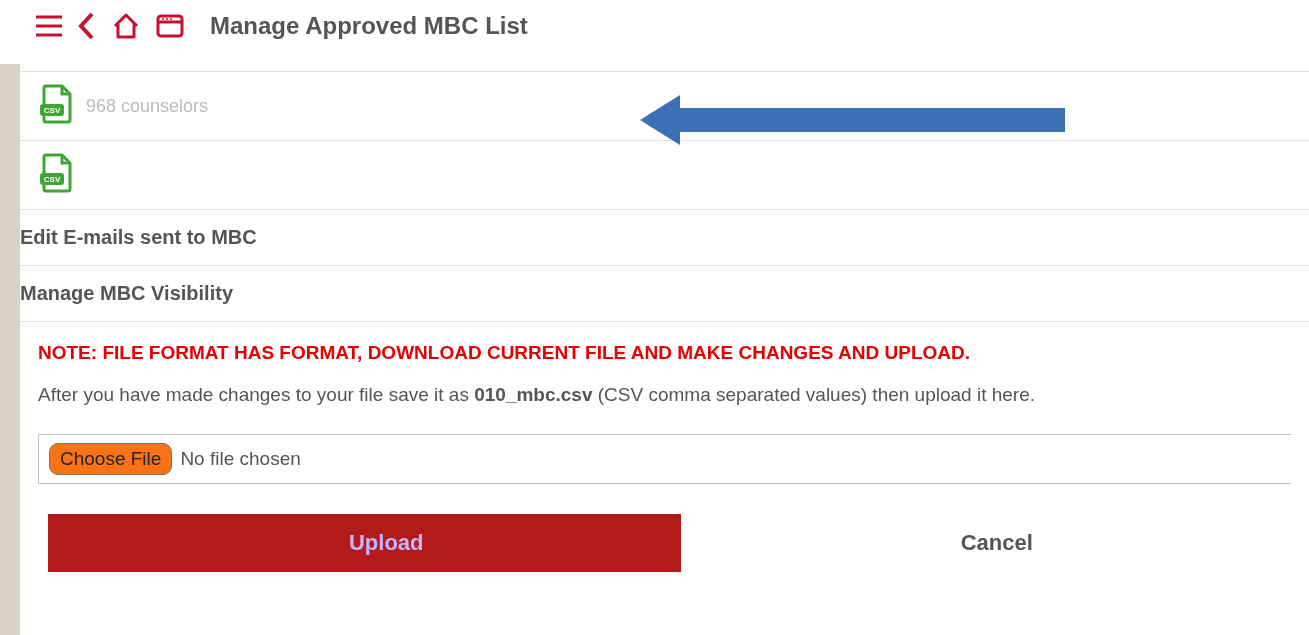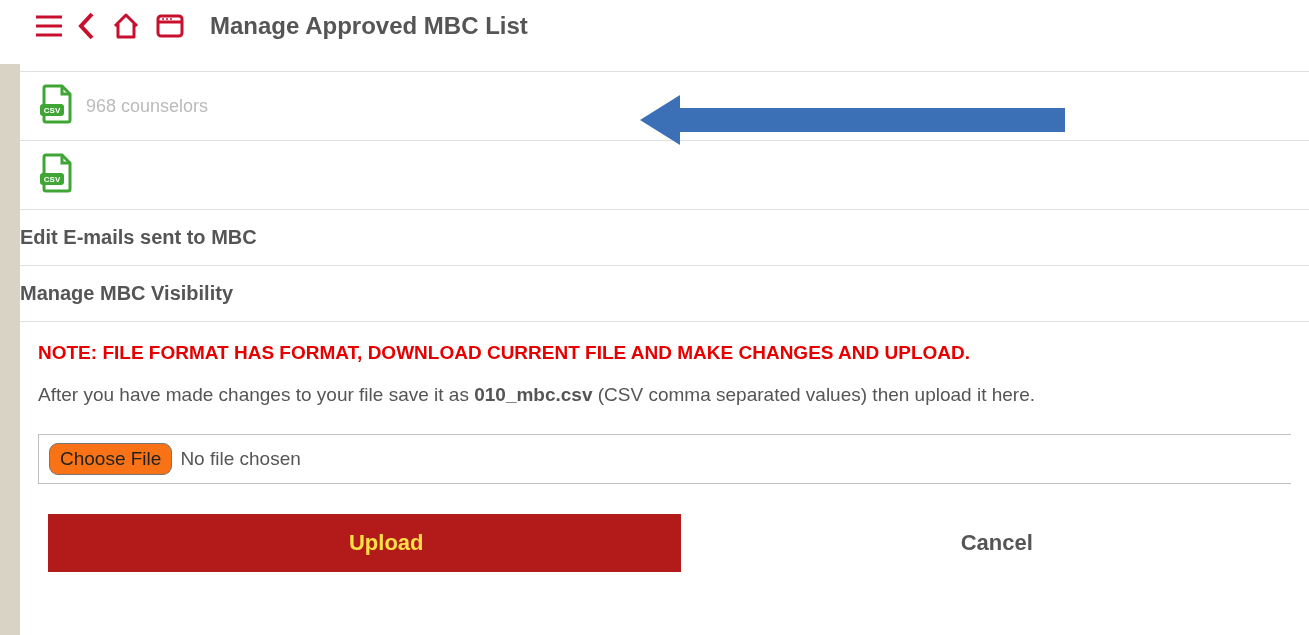--- a/index.html
+++ b/index.html
@@ -133,21 +133,21 @@
       text-align: center;
       padding: 16px 0;
       font-size: 22px;
       font-weight: bold;
       cursor: pointer;
       border: none;
       font-family: inherit;
     }
     .btn-upload {
       background: #b31b1b;
-      color: #fde047;
+      color: #c4b5fd;
       padding-left: 44px;
     }
     .btn-cancel {
       background: #fff;
       color: #555;
       text-align: center;
     }
     .arrow-annotation {
       position: absolute;
       left: 640px;

